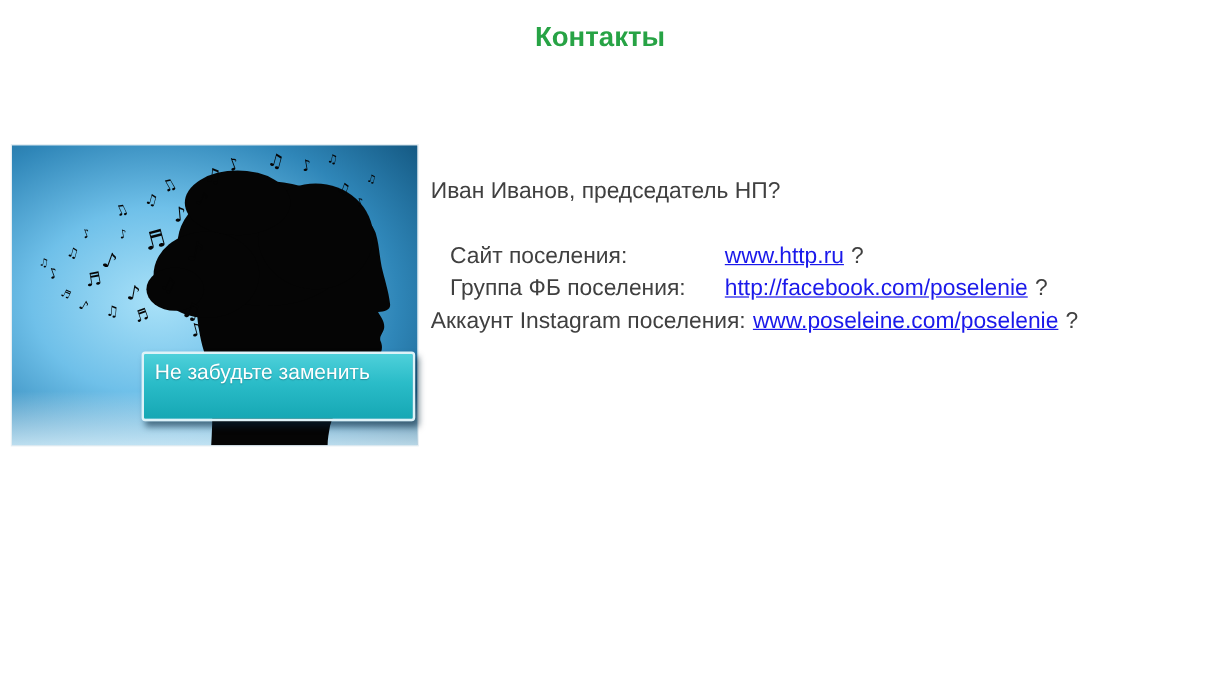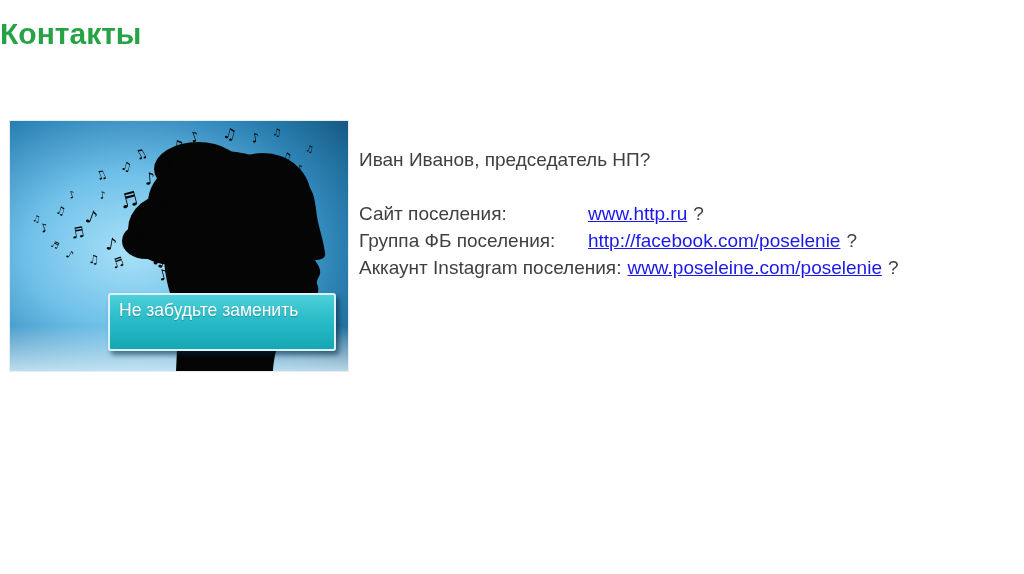--- a/index.html
+++ b/index.html
@@ -7,36 +7,37 @@
     width: 1024px; height: 574px;
     background: #ffffff;
     font-family: "Liberation Sans", sans-serif;
     overflow: hidden;
   }
   .slide { position: relative; width: 1024px; height: 574px; background: #fff; }
 
   
   .slide-title {
     position: absolute; top: 17px; left: 0; width: 1000px;
-    font-size: 30px; font-weight: bold;
+    text-align: center;
+    font-size: 23px; font-weight: bold;
     color: #27a345;
     letter-spacing: 0px;
   }
 
   
   .image-wrap {
     position: absolute; left: 10px; top: 121px;
     width: 338px; height: 250px;
     box-shadow: 0 0 0 1px #e4eef3;
   }
   .image-wrap svg { display: block; }
 
   
   .callout {
-    position: absolute; left: 98px; top: 172px;
+    position: absolute; left: 108px; top: 172px;
     width: 206px; height: 47px;
     padding: 3px 9px 4px 9px;
     background: linear-gradient(180deg, #4ed0da 0%, #2abcc8 45%, #16a7b4 100%);
     border: 2px solid #ddf2f8;
     border-radius: 3px;
     box-shadow: 3px 4px 5px rgba(5, 35, 55, 0.55);
     color: #ffffff;
     font-size: 17.5px;
     line-height: 24px;
     white-space: nowrap;
@@ -46,21 +47,21 @@
   
   .content {
     position: absolute; left: 359px; top: 146px;
     width: 600px;
     font-size: 19px;
     line-height: 27px;
     color: #404040;
   }
   .content .line { white-space: nowrap; }
   .spacer { height: 27px; }
-  .label.tabbed { display: inline-block; width: 229px; }
+  .label.tabbed { display: inline-block; width: 229px; margin-left: 16px; }
   .label.inline { margin-right: 6px; text-align: center; }
   a.link {
     color: #1b19ea;
     text-decoration: underline;
     cursor: pointer;
   }
   .suffix { margin-left: 6px; color: #404040; }
 </style>
 </head>
 <body>

